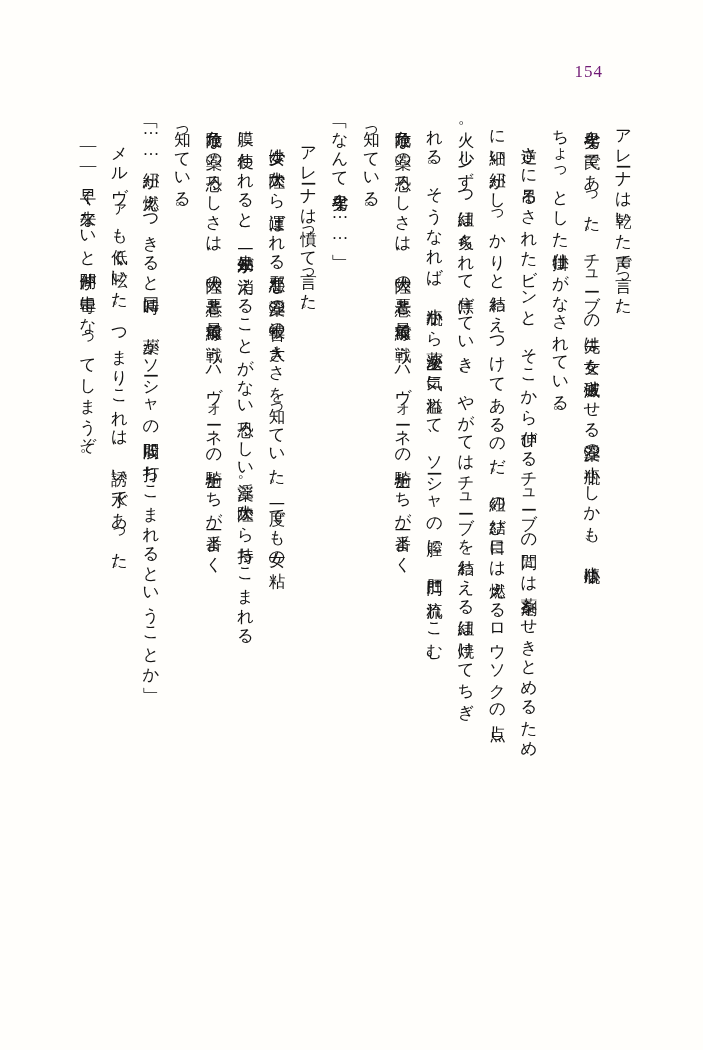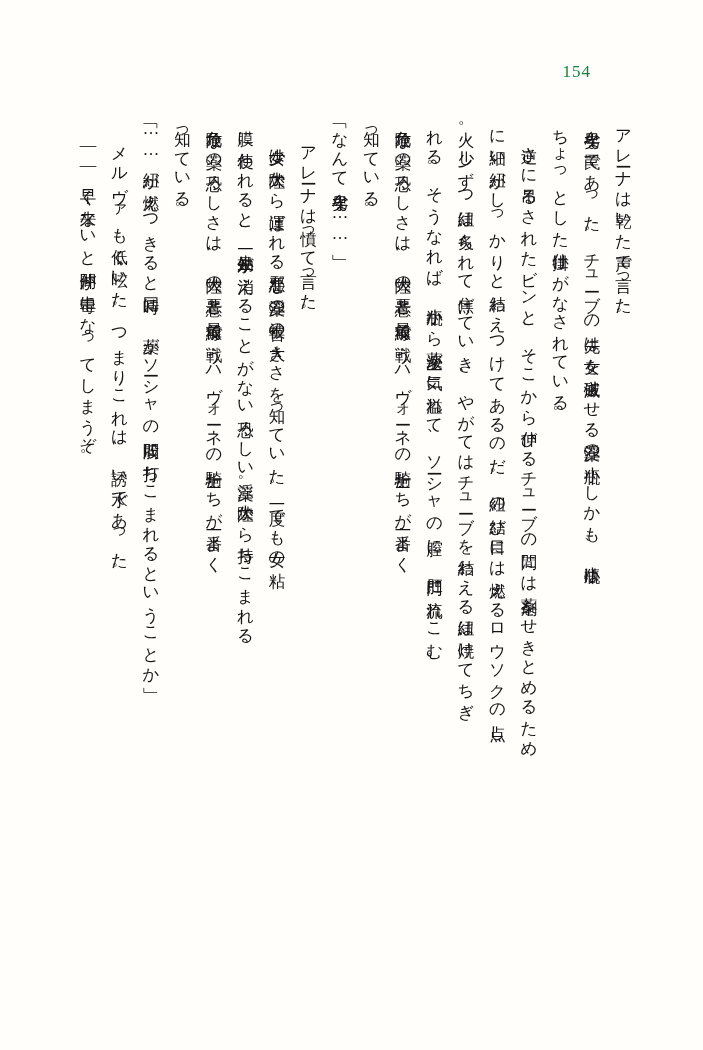--- a/index.html
+++ b/index.html
@@ -16,24 +16,24 @@
   }
   .page {
     position: relative;
     width: 703px;
     height: 1050px;
     background: #fffefb;
   }
   .page-number {
     position: absolute;
     top: 62px;
-    right: 112px;
+    right: 100px;
     font-size: 17px;
     letter-spacing: 1px;
-    color: #15803d;
+    color: #701a75;
     font-family: "Liberation Serif", "DejaVu Serif", serif;
   }
   .body-text {
     position: absolute;
     top: 118px;
     left: 52px;
     right: 64px;
     height: 830px;
     writing-mode: vertical-rl;
     text-orientation: upright;

